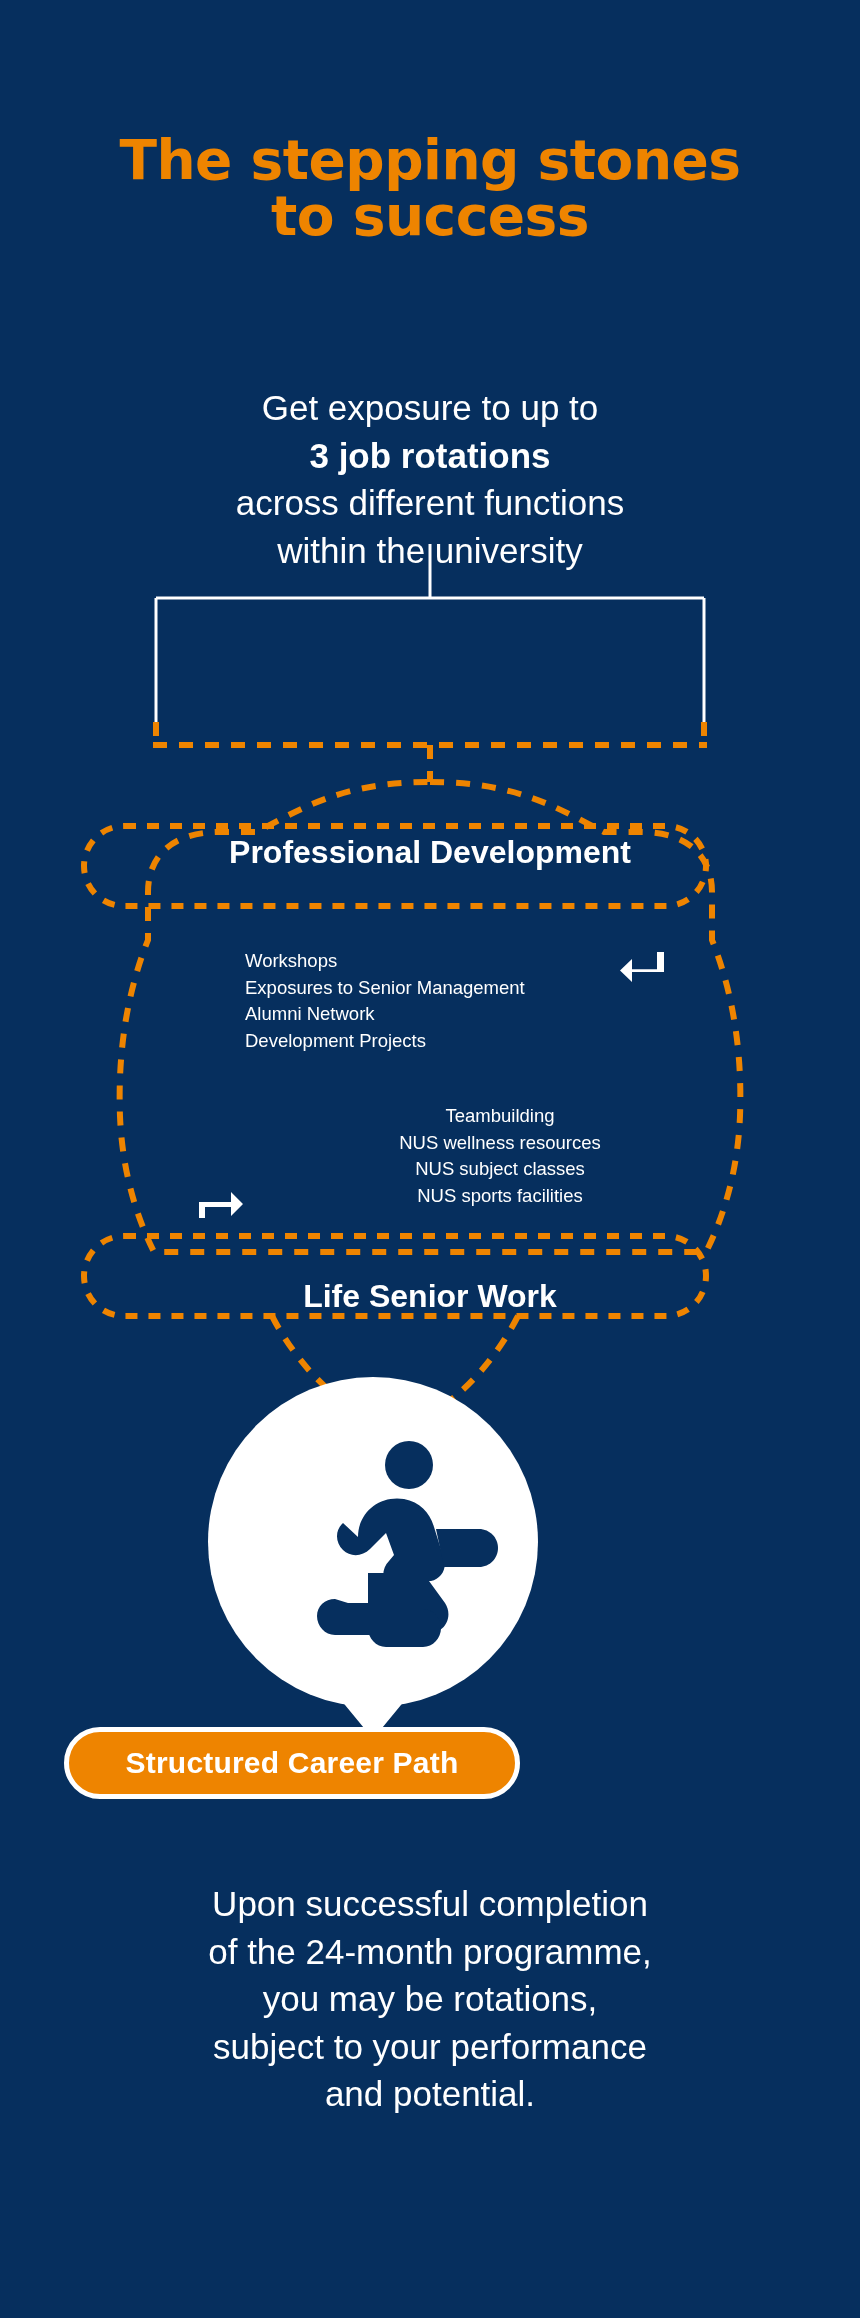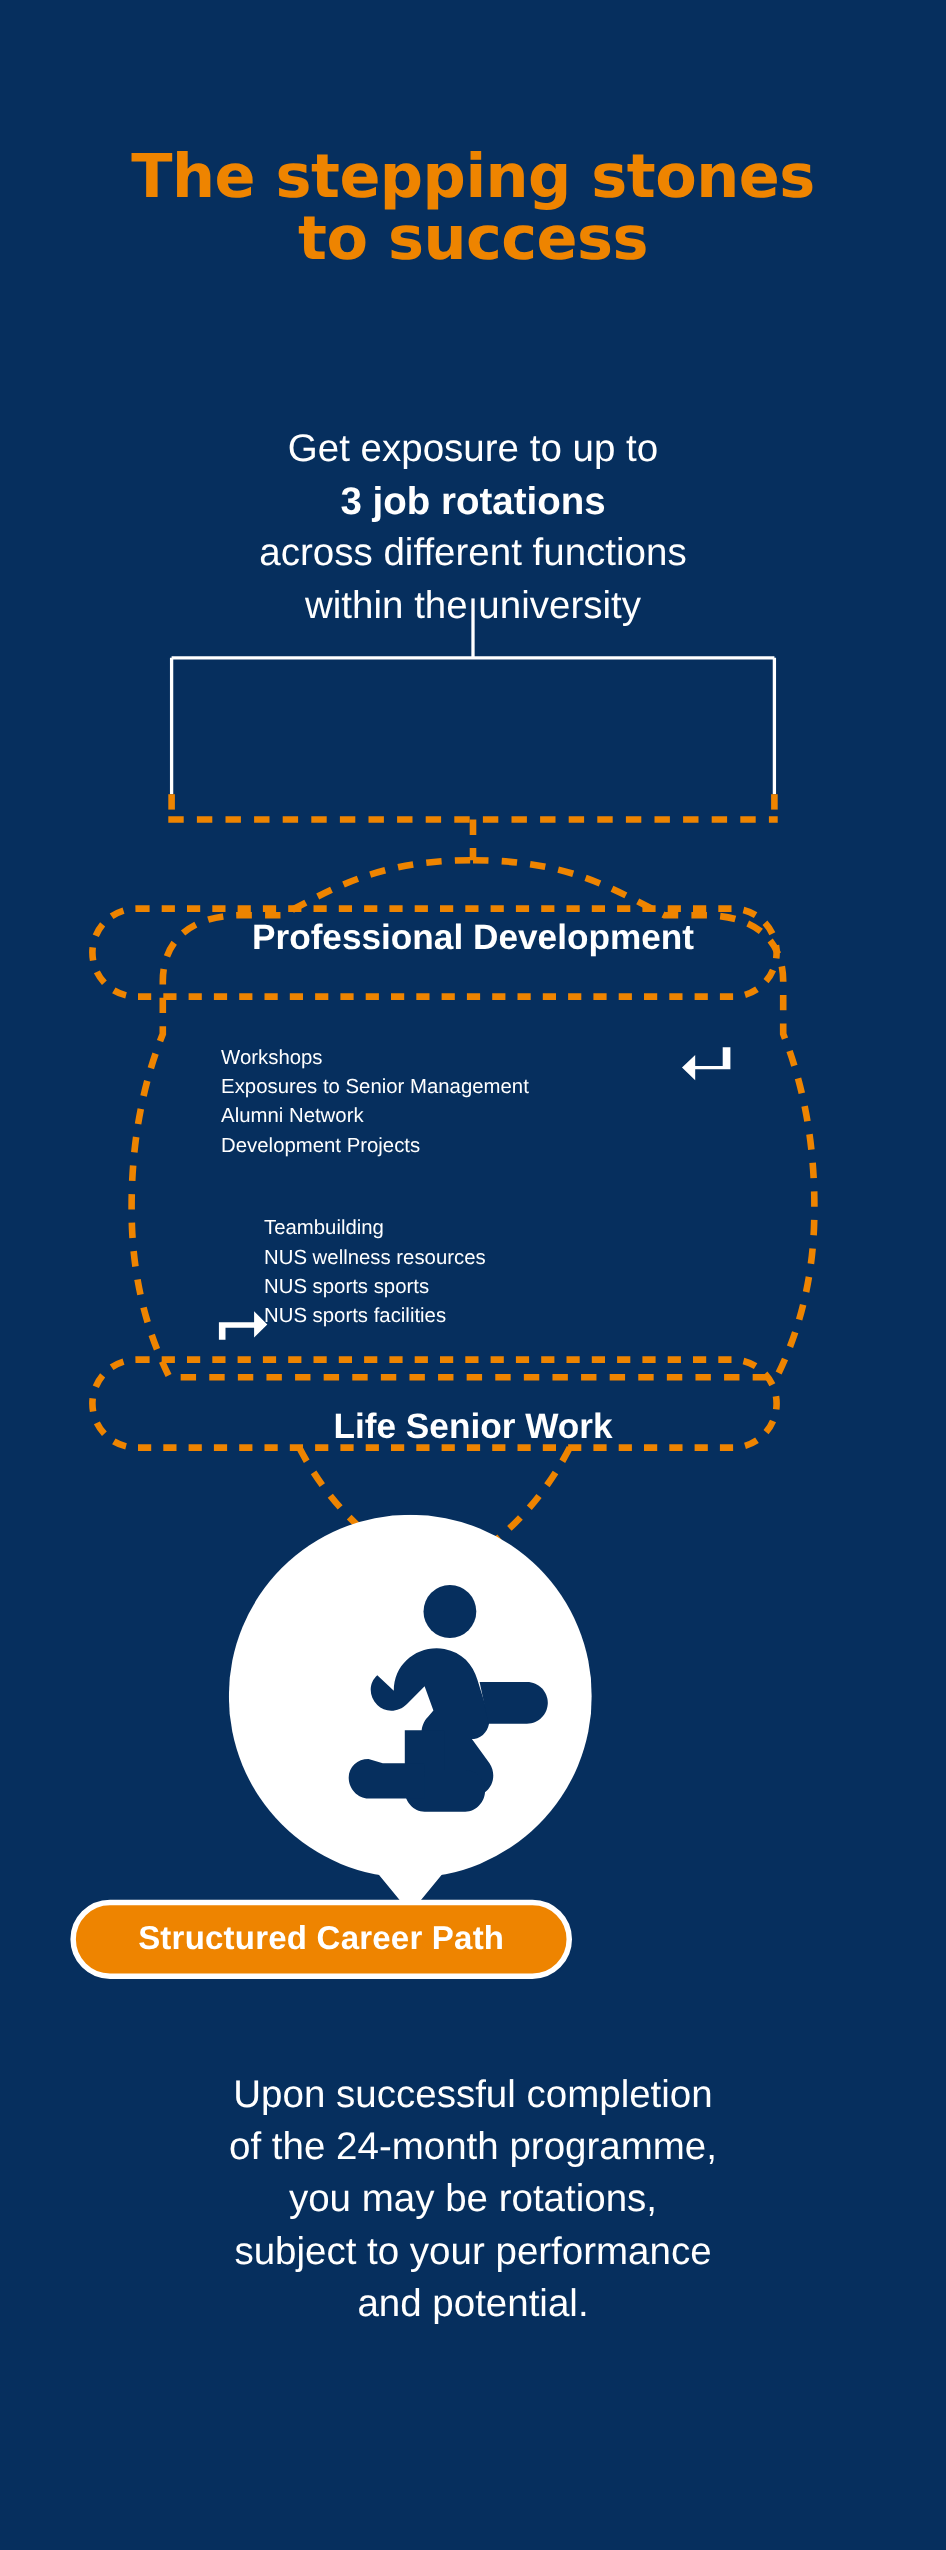--- a/index.html
+++ b/index.html
@@ -73,23 +73,24 @@
   #low-label { left: 0; top: 1278px; }
 
   
   .detail-list {
     position: absolute;
     color: #ffffff;
     font-size: 18.5px;
     line-height: 1.44;
     font-family: "Liberation Sans", sans-serif;
     white-space: nowrap;
+    margin-left: 44px;
   }
   #pd-list { left: 201px; top: 948px; text-align: left; }
-  #low-list { left: 240px; top: 1103px; width: 432px; text-align: left; }
+  #low-list { left: 240px; top: 1103px; width: 432px; text-align: center; }
   .detail-list .li { display: block; }
 
   
   .mini-arrow { position: absolute; }
   #arrow-return { left: 618px; top: 950px; }
   #arrow-forward { left: 197px; top: 1188px; }
 
   
   #runner-badge {
     position: absolute;
@@ -206,21 +207,21 @@
   <div id="pd-list" class="detail-list">
     <span class="li">Workshops</span>
     <span class="li">Exposures to Senior Management</span>
     <span class="li">Alumni Network</span>
     <span class="li">Development Projects</span>
   </div>
 
   <div id="low-list" class="detail-list">
     <span class="li">Teambuilding</span>
     <span class="li">NUS wellness resources</span>
-    <span class="li">NUS sports sports</span>
+    <span class="li">NUS subject classes</span>
     <span class="li">NUS sports facilities</span>
   </div>
 
   <div class="mini-arrow" id="arrow-return">
     <svg width="48" height="38" viewBox="0 0 48 38">
       <path d="M46 2 L46 22 L14 22 L14 32 L2 20.5 L14 9 L14 19.2 L39 19.2 L39 2 Z" fill="#ffffff"></path>
     </svg>
   </div>
 
   <div class="mini-arrow" id="arrow-forward">

